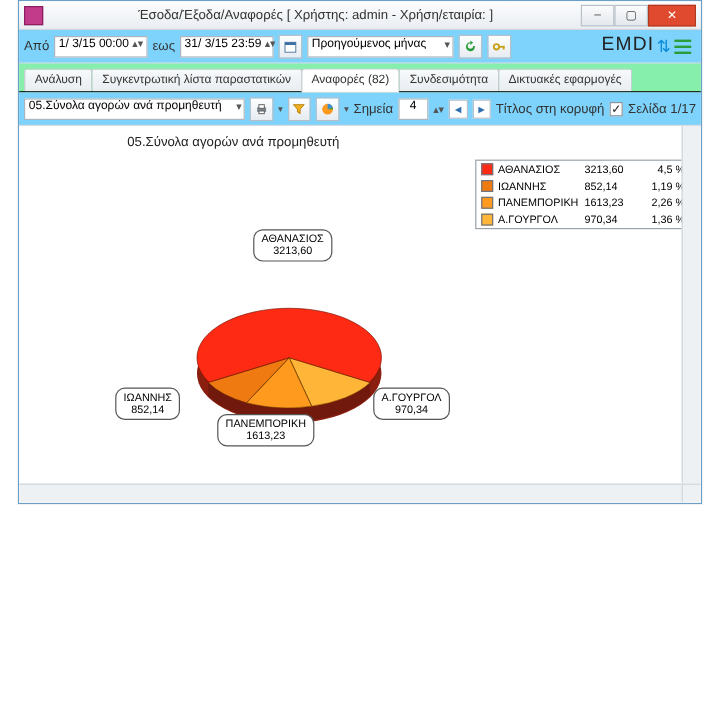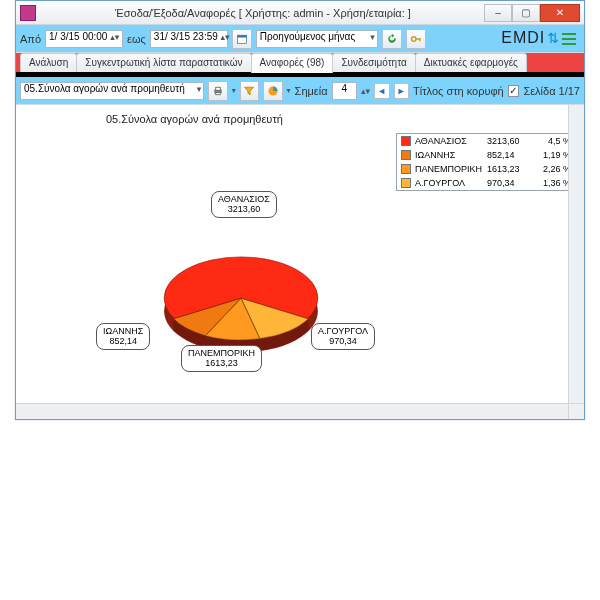--- a/index.html
+++ b/index.html
@@ -90,22 +90,22 @@
     display:inline-block; width:14px; height:14px;
     background:
       linear-gradient(#2a9d3a,#2a9d3a) 0 2px/14px 2px no-repeat,
       linear-gradient(#2a9d3a,#2a9d3a) 0 7px/14px 2px no-repeat,
       linear-gradient(#2a9d3a,#2a9d3a) 0 12px/14px 2px no-repeat;
   }
   
   .tabs {
     display:flex; align-items:flex-end;
     padding:0 4px; height:24px;
-    background:#ef4444;
-    border-bottom:5px solid #000000;
+    background:#86efac;
+    border-bottom:1px solid #000000;
     gap:0;
   }
   .tab {
     border:1px solid #c7cdd3; border-bottom:none;
     background:linear-gradient(#f7f9fb,#e9edf1);
     padding:3px 8px; font-size:10px; color:#333;
     border-radius:3px 3px 0 0;
     margin-right:-1px;
     height:19px;
   }
@@ -207,21 +207,21 @@
 
   <div class="brand">
     <span>EMDI</span>
         <span class="arrows">⇅</span>
     <span class="bars"></span>
   </div>
 
   <div class="tabs">
     <div class="tab">Ανάλυση</div>
     <div class="tab">Συγκεντρωτική λίστα παραστατικών</div>
-    <div class="tab active">Αναφορές (98)</div>
+    <div class="tab active">Αναφορές (82)</div>
     <div class="tab">Συνδεσιμότητα</div>
     <div class="tab">Δικτυακές εφαρμογές</div>
   </div>
 
   <div class="bar row3">
     <span class="select" style="width:190px">05.Σύνολα αγορών ανά προμηθευτή</span>
     <div class="iconbtn">
       <svg viewBox="0 0 16 16">
             <rect x="3" y="6" width="10" height="5" fill="#7d8690"></rect>
             <rect x="5" y="3" width="6" height="4" fill="#fff" stroke="#555"></rect>

